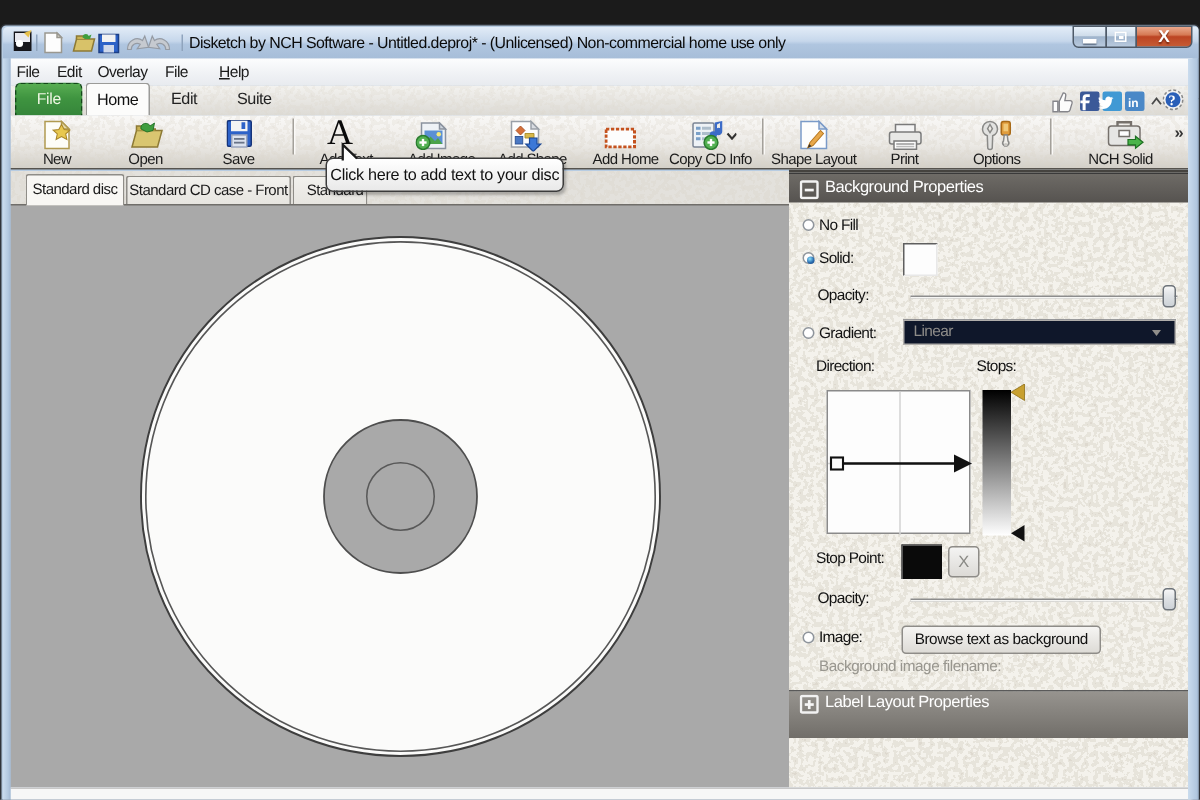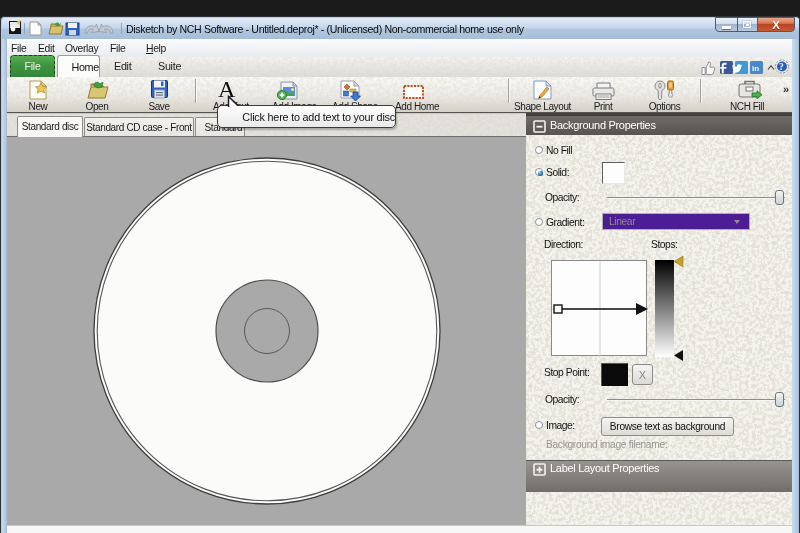--- a/index.html
+++ b/index.html
@@ -13,21 +13,21 @@
 .wb{position:absolute;top:0;height:15px;border:1px solid #4e5a68;background:linear-gradient(#e9f2fb 0%,#cfdcea 45%,#9fb4cc 50%,#b9cade 100%)}
 #wb-min{left:0;width:23px;border-radius:0 0 0 4px}
 #wb-max{left:22px;width:21px}
 #wb-close{left:42px;width:38px;border-radius:0 0 4px 0;background:linear-gradient(#eaa88c 0%,#d67a55 40%,#bc4423 50%,#c65c35 100%)}
 
 #menubar{left:6px;top:22px;width:788px;height:18px;background:linear-gradient(#fcfdfe,#eff1f4 60%,#e8ebef)}
 .menu{position:absolute;top:4px;font-size:10.4px;letter-spacing:-0.35px;color:#1a1a1a}
 
 #tabstrip{left:6px;top:40px;width:788px;height:20px;background:linear-gradient(#f3f2ef,#dddbd6)}
 #filetab{position:absolute;left:3px;top:-2px;width:45px;height:22px;background:linear-gradient(#58ad52,#3f9440 45%,#35853a);border:1px dashed #14461a;border-bottom:none;border-radius:4px 4px 0 0;color:#eef6e2;font-size:10.5px;letter-spacing:-0.2px;text-align:center;line-height:21px}
-#hometab{position:absolute;left:50px;top:-2px;width:43px;height:22px;background:#fcfcfb;border:1px solid #9b9b98;border-bottom:none;border-radius:3px 3px 0 0;color:#111;font-size:10.8px;letter-spacing:-0.3px;text-align:right;line-height:22px}
+#hometab{position:absolute;left:50px;top:-2px;width:43px;height:22px;background:#fcfcfb;border:1px solid #9b9b98;border-bottom:none;border-radius:3px 3px 0 0;color:#111;font-size:10.8px;letter-spacing:-0.3px;text-align:center;line-height:22px}
 .flattab{position:absolute;top:3px;font-size:10.8px;letter-spacing:-0.3px;color:#222}
 
 #toolbar{left:6px;top:60px;width:788px;height:36px;background:linear-gradient(#f9f8f6 0%,#eceae6 55%,#dedbd5 80%,#d2cfc8 100%);border-bottom:1px solid #56534e}
 .titem{position:absolute;top:0;height:36px;text-align:center}
 .tlabel{position:absolute;bottom:1px;width:100%;font-size:10px;color:#1c1c1c;white-space:nowrap;letter-spacing:-0.4px}
 .tsep{position:absolute;top:2px;width:1px;height:24px;background:#a3a09a;box-shadow:1px 0 0 #fbfaf8}
 
 #doctabs{left:6px;top:97px;width:519px;height:23px;background:#e3e1dc}
 .dtab{position:absolute;top:3px;height:20px;border:1px solid #8f8d88;border-bottom:none;border-radius:2px 2px 0 0;font-size:10px;letter-spacing:-0.35px;color:#1a1a1a;text-align:center;line-height:19px;white-space:nowrap;overflow:hidden;background:linear-gradient(#f2f1ed,#e6e4df)}
 .dtab.sel{top:2px;height:21px;background:#f8f7f4;z-index:2}
@@ -35,34 +35,34 @@
 #canvas{left:6px;top:119px;width:519px;height:389px;background:#a9a9a9;border-top:1px solid #706e6a}
 
 #panel{left:525px;top:96px;width:266px;height:412px;background:#f4f2ec}
 .phead{position:absolute;left:0;width:266px;height:20px;color:#fff;font-size:11px;letter-spacing:-0.3px}
 .ptext{position:absolute;left:24px;top:3px}
 .radio{position:absolute;width:8px;height:8px;border-radius:50%;border:1px solid #8f959c;background:radial-gradient(circle at 40% 35%,#fff 55%,#e2e5e8)}
 .radio.on:after{content:"";position:absolute;left:1.5px;top:1.5px;width:5px;height:5px;border-radius:50%;background:radial-gradient(circle at 38% 32%,#7ed0f0 8%,#2a6cb0 55%,#173f77)}
 .plabel{position:absolute;font-size:10.3px;letter-spacing:-0.45px;color:#121212;white-space:nowrap}
 .track{position:absolute;height:2px;background:#8d8d8d;border-bottom:1px solid #f6f6f4}
 .thumb{position:absolute;width:9px;height:15px;background:linear-gradient(#f7f7f7,#dfe2e5 45%,#cdd2d7);border:1px solid #6e747b;border-radius:3px}
-#gradcombo{position:absolute;left:601px;top:196px;width:148px;height:17px;background:#4c1d95;border:1px solid #b0aeab;font-size:10.3px;letter-spacing:-0.4px;color:#8e8c89;line-height:15px;padding-left:6px}
+#gradcombo{position:absolute;left:601px;top:196px;width:182px;height:17px;background:#0f172a;border:1px solid #b0aeab;font-size:10.3px;letter-spacing:-0.4px;color:#8e8c89;line-height:15px;padding-left:6px}
 #gradcombo:after{content:"";position:absolute;right:9px;top:6px;border-left:3px solid transparent;border-right:3px solid transparent;border-top:4px solid #908e8a}
 #dirbox{position:absolute;left:550px;top:243px;width:96px;height:96px;background:#fdfdfd;border:1px solid #8a8a8a}
 #stops{position:absolute;left:654px;top:243px;width:19px;height:97px;background:linear-gradient(#000,#fff)}
 #swatch1{position:absolute;left:601px;top:145px;width:23px;height:22px;background:#fdfdfd;border-top:1px solid #5f5f5f;border-left:1px solid #5f5f5f;border-right:1px solid #e8e8e8;border-bottom:1px solid #e8e8e8}
 #swatch2{position:absolute;left:600px;top:346px;width:27px;height:23px;background:#0a0a0a;border-top:1px solid #555;border-left:1px solid #555}
 #xbtn{position:absolute;left:631px;top:347px;width:21px;height:21px;background:linear-gradient(#f4f4f3,#dcdad6);border:1px solid #8e8c88;border-radius:3px;color:#8a8a86;font-size:11px;text-align:center;line-height:20px}
 #browsebtn{position:absolute;left:600px;top:400px;width:133px;height:19px;background:linear-gradient(#f6f5f3,#dddbd6);border:1px solid #8e8c88;border-radius:3px;color:#111;font-size:10.2px;text-align:center;line-height:18px;letter-spacing:-0.3px}
 
 #status{left:6px;top:508px;width:788px;height:19px;background:#f7f7f7;border-top:1px solid #c8c8c8;font-size:10.8px;letter-spacing:-0.3px;color:#111}
 
 .wbrd{position:absolute;background:linear-gradient(#cfe0f0,#b5cbe2)}
 
-#tooltip{position:absolute;left:216px;top:88px;width:179px;height:23px;background:linear-gradient(#ffffff,#e9e9e9);border:1px solid #3c3c3c;border-radius:5px;box-shadow:1px 2px 2px rgba(0,0,0,0.25);font-size:10.8px;letter-spacing:-0.2px;color:#111;text-align:right;line-height:22px;z-index:50}
+#tooltip{position:absolute;left:216px;top:88px;width:159px;height:23px;background:linear-gradient(#ffffff,#e9e9e9);border:1px solid #3c3c3c;border-radius:5px;box-shadow:1px 2px 2px rgba(0,0,0,0.25);font-size:10.8px;letter-spacing:-0.2px;color:#111;text-align:center;line-height:22px;z-index:50}
 #tail{position:absolute;z-index:51}
 .speck{position:absolute;pointer-events:none}
 </style></head>
 <body>
 <svg width="0" height="0" style="position:absolute">
     <defs>
 <filter id="nz" x="0" y="0" width="100%" height="100%" color-interpolation-filters="sRGB">
 <feTurbulence type="fractalNoise" baseFrequency="0.30" numOctaves="2" seed="7"></feTurbulence>
 <feComponentTransfer>
           <feFuncA type="discrete" tableValues="0 0 0.5 0.85"></feFuncA>
@@ -204,20 +204,37 @@
           <path d="M13 12 h5 v4 l2.5 0 -5 5 -5 -5 2.5 0 z" fill="#3c78d8" stroke="#1c4896" stroke-width="0.8"></path>
         </svg>
         <div class="tlabel">Add Shape</div>
       </div>
     <div class="titem" style="left:388px;width:36px">
         <svg class="abs" style="left:8px;top:8px" width="21" height="14">
           <rect x="1" y="1" width="19" height="12" fill="#fdfdfd" stroke="#c4521e" stroke-width="2" stroke-dasharray="2.2 1.1"></rect>
         </svg>
         <div class="tlabel">Add Home</div>
       </div>
+    <div class="titem" style="left:439px;width:55px">
+        <svg class="abs" style="left:15px;top:3px" width="30" height="20">
+          <rect x="1" y="2" width="14" height="16" rx="1" fill="#eef2f6" stroke="#7a8494"></rect>
+          <rect x="3" y="4.5" width="3" height="2" fill="#7aa0c8"></rect>
+          <rect x="7" y="4.5" width="6" height="2" fill="#aebecc"></rect>
+          <rect x="3" y="8" width="3" height="2" fill="#7aa0c8"></rect>
+          <rect x="7" y="8" width="6" height="2" fill="#aebecc"></rect>
+          <rect x="3" y="11.5" width="3" height="2" fill="#7aa0c8"></rect>
+          <rect x="7" y="11.5" width="6" height="2" fill="#aebecc"></rect>
+          <path d="M17 3 v7 a2.5 2.5 0 1 1 -1.5 -2.3 v-6 l5 -1 v7 a2.5 2.5 0 1 1 -1.5 -2.3 v-3.4 z" fill="#3c6cc8"></path>
+          <circle cx="13" cy="15" r="4.6" fill="#52b052" stroke="#2a7c2f"></circle>
+          <rect x="10.6" y="14.2" width="4.8" height="1.6" fill="#fff"></rect>
+          <rect x="12.2" y="12.6" width="1.6" height="4.8" fill="#fff"></rect>
+          <path d="M24 9 l3 3.5 3 -3.5" fill="none" stroke="#333" stroke-width="1.4"></path>
+        </svg>
+        <div class="tlabel">Copy CD Info</div>
+      </div>
     <div class="tsep" style="left:501px"></div>
     <div class="titem" style="left:507px;width:55px">
         <svg class="abs" style="left:19px;top:3px" width="20" height="20">
           <path d="M1 1 h12 l5 5 v13 h-17 z" fill="#fdfdfd" stroke="#7a9ac8"></path>
           <path d="M13 1 l5 5 h-5 z" fill="#d8e0ea" stroke="#7a9ac8"></path>
           <path d="M14 7 l-7 8 -1.5 3.5 3.5 -1.5 7 -8 z" fill="#e8a84a" stroke="#b87820" stroke-width="0.7"></path>
           <path d="M5.5 18.5 l1 -2.5 1.5 1.5 z" fill="#333"></path>
         </svg>
         <div class="tlabel">Shape Layout</div>
       </div>
@@ -242,21 +259,21 @@
         <div class="tlabel">Options</div>
       </div>
     <div class="tsep" style="left:693px"></div>
     <div class="titem" style="left:709px;width:62px">
         <svg class="abs" style="left:22px;top:3px" width="26" height="20">
           <rect x="1" y="4" width="21" height="13" rx="2" fill="#e6e6e4" stroke="#76716c"></rect>
           <path d="M7 4 v-2.5 h9 v2.5" fill="none" stroke="#76716c" stroke-width="1.6"></path>
           <rect x="8" y="7" width="7" height="4" fill="#fdfdfd" stroke="#76716c"></rect>
           <path d="M14 13 h5 v-2.2 l5 4 -5 4 v-2.2 h-5 z" fill="#4ab44a" stroke="#1d7022" stroke-width="0.8"></path>
         </svg>
-        <div class="tlabel">NCH Fill</div>
+        <div class="tlabel">NCH Solid</div>
       </div>
     <div class="abs" style="left:781px;top:64px;"></div>
     <div class="abs" style="left:776px;top:6px;font-size:11px;font-weight:bold;color:#333">»</div>
   </div>
   <div id="doctabs" class="abs">
     <svg class="speck" style="left:0;top:0;width:519px;height:23px;opacity:0.55">
         <rect width="519" height="23" filter="url(#nz)"></rect>
       </svg>
     <div class="dtab sel" style="left:10px;width:66px">Standard disc</div>
     <div class="dtab" style="left:77px;width:110px">Standard CD case - Front</div>

